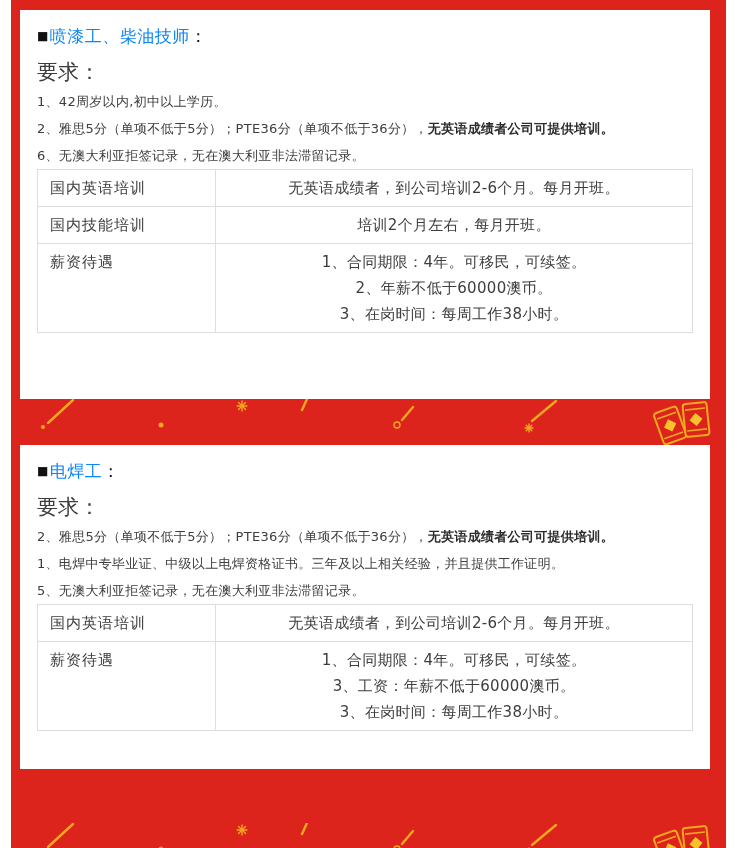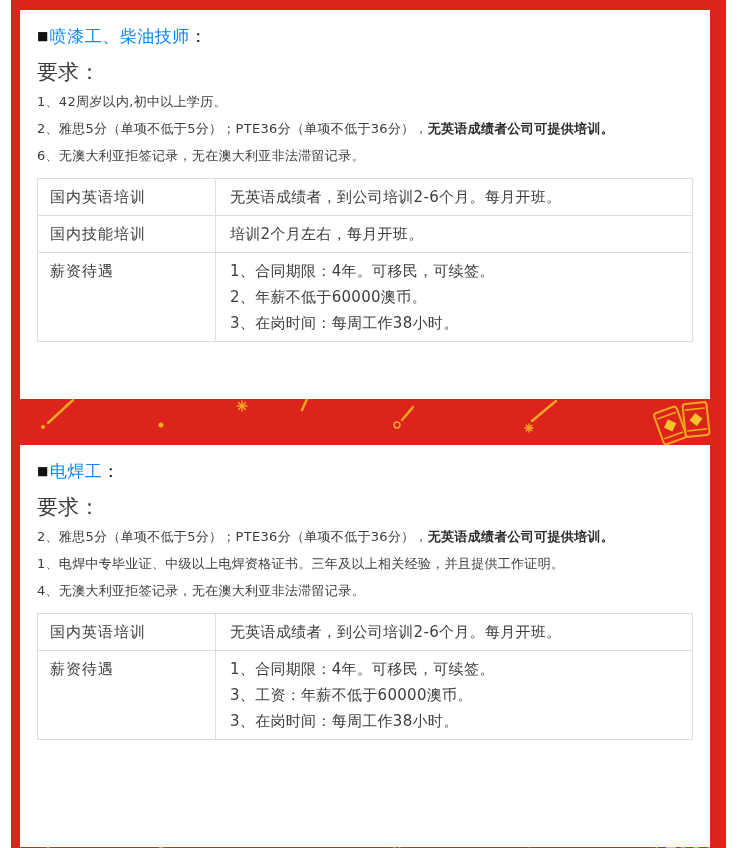--- a/index.html
+++ b/index.html
@@ -15,33 +15,33 @@
   body{
     width:742px;height:848px;position:relative;overflow:hidden;
     font-family:"DejaVu Sans","Liberation Sans",sans-serif;
   }
   .poster{position:absolute;left:11px;top:0;width:715px;height:848px;background:var(--red);}
   .card{
     position:absolute;left:9px;width:690px;background:var(--card-bg);
     padding:0 17px;box-sizing:border-box;overflow:hidden;
   }
   .card1{top:10px;height:389px;}
-  .card2{top:445px;height:402px;}
+  .card2{top:445px;height:324px;}
   .heading{margin:14px 0 0;font-size:17px;font-weight:normal;color:#1a1a1a;line-height:24px;letter-spacing:.5px;}
   .heading .bullet{font-size:12px;vertical-align:2px;margin-right:1px;color:#111;}
   .heading .title-blue{color:var(--blue);}
   .heading .colon{color:#111;}
   .req-label{margin:12px 0 4px;font-size:21px;color:var(--text);line-height:24px;}
   .items{margin:0;}
   .item{margin:0;font-size:13px;color:var(--text);line-height:27px;letter-spacing:.3px;}
   .item b{color:#2b2b2b;}
-  .info-table{border-collapse:collapse;width:656px;margin-top:9px;font-size:15px;color:#3d3d3d;table-layout:fixed;}
+  .info-table{border-collapse:collapse;width:656px;font-size:15px;color:#3d3d3d;table-layout:fixed;}
   .info-table td{border:1px solid var(--border);vertical-align:top;}
   .label-cell{width:153px;padding:8px 12px;line-height:20px;letter-spacing:1px;}
-  .content-cell{padding:5px 14px;}
+  .content-cell{padding:5px 14px;text-align:center;}
   .cell-line{line-height:26px;letter-spacing:.3px;}
   .band{position:absolute;left:0;width:715px;height:46px;overflow:hidden;pointer-events:none;}
   .band-mid{top:399px;}
   .band-bottom{top:823px;height:25px;}
   .gstroke{stroke:var(--gold);stroke-width:2.4;stroke-linecap:round;fill:none;}
   .gthin{stroke:var(--gold);stroke-width:1.4;stroke-linecap:round;fill:none;}
   .gfill{fill:var(--gold);stroke:none;}
   .packet{fill:var(--red);stroke:var(--gold);stroke-width:2;}
   .packet-line{stroke:var(--gold);stroke-width:1.6;fill:none;}
   .diamond{fill:var(--gold-bright);stroke:none;}
@@ -168,21 +168,21 @@
             </tr>
           </tbody>
         </table>
       </section>
       <section class="card card2">
         <h2 class="heading"><span class="bullet">■</span><span class="title-blue">电焊工</span><span class="colon">：</span></h2>
         <p class="req-label">要求：</p>
         <div class="items">
           <p class="item"><span>2、雅思5分（单项不低于5分）；PTE36分（单项不低于36分），</span><b>无英语成绩者公司可提供培训。</b></p>
           <p class="item"><span>1、电焊中专毕业证、中级以上电焊资格证书。三年及以上相关经验，并且提供工作证明。</span></p>
-          <p class="item"><span>4、无澳大利亚拒签记录，无在澳大利亚非法滞留记录。</span></p>
+          <p class="item"><span>5、无澳大利亚拒签记录，无在澳大利亚非法滞留记录。</span></p>
         </div>
         <table class="info-table">
           <tbody>
             <tr>
               <td class="label-cell">国内英语培训</td>
               <td class="content-cell">
                 <div class="cell-line">无英语成绩者，到公司培训2-6个月。每月开班。</div>
               </td>
             </tr>
             <tr>

